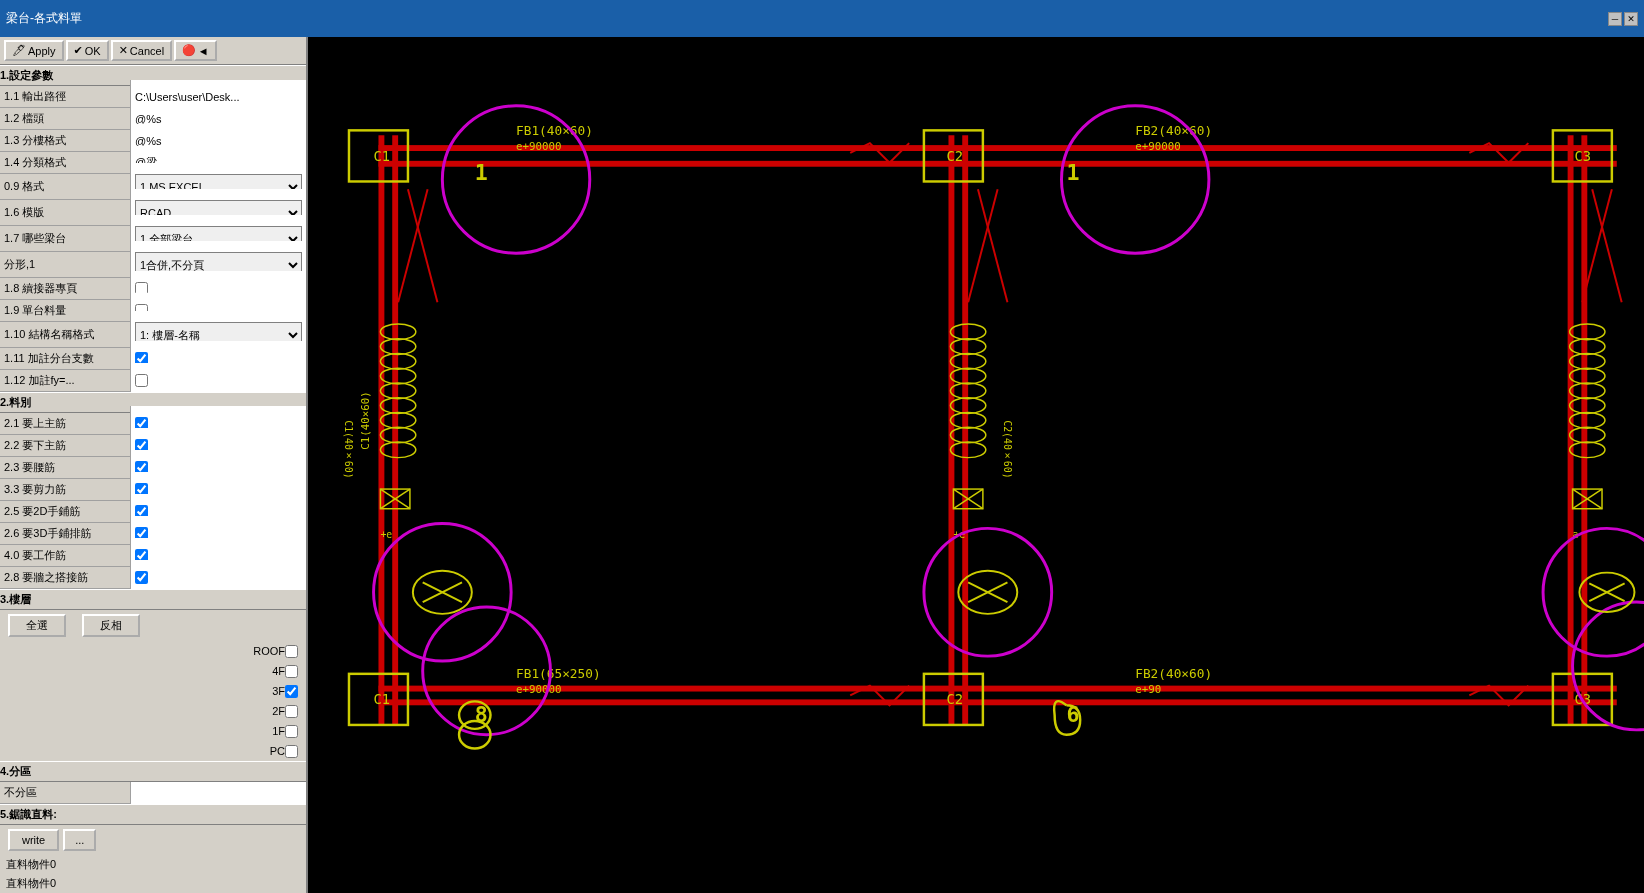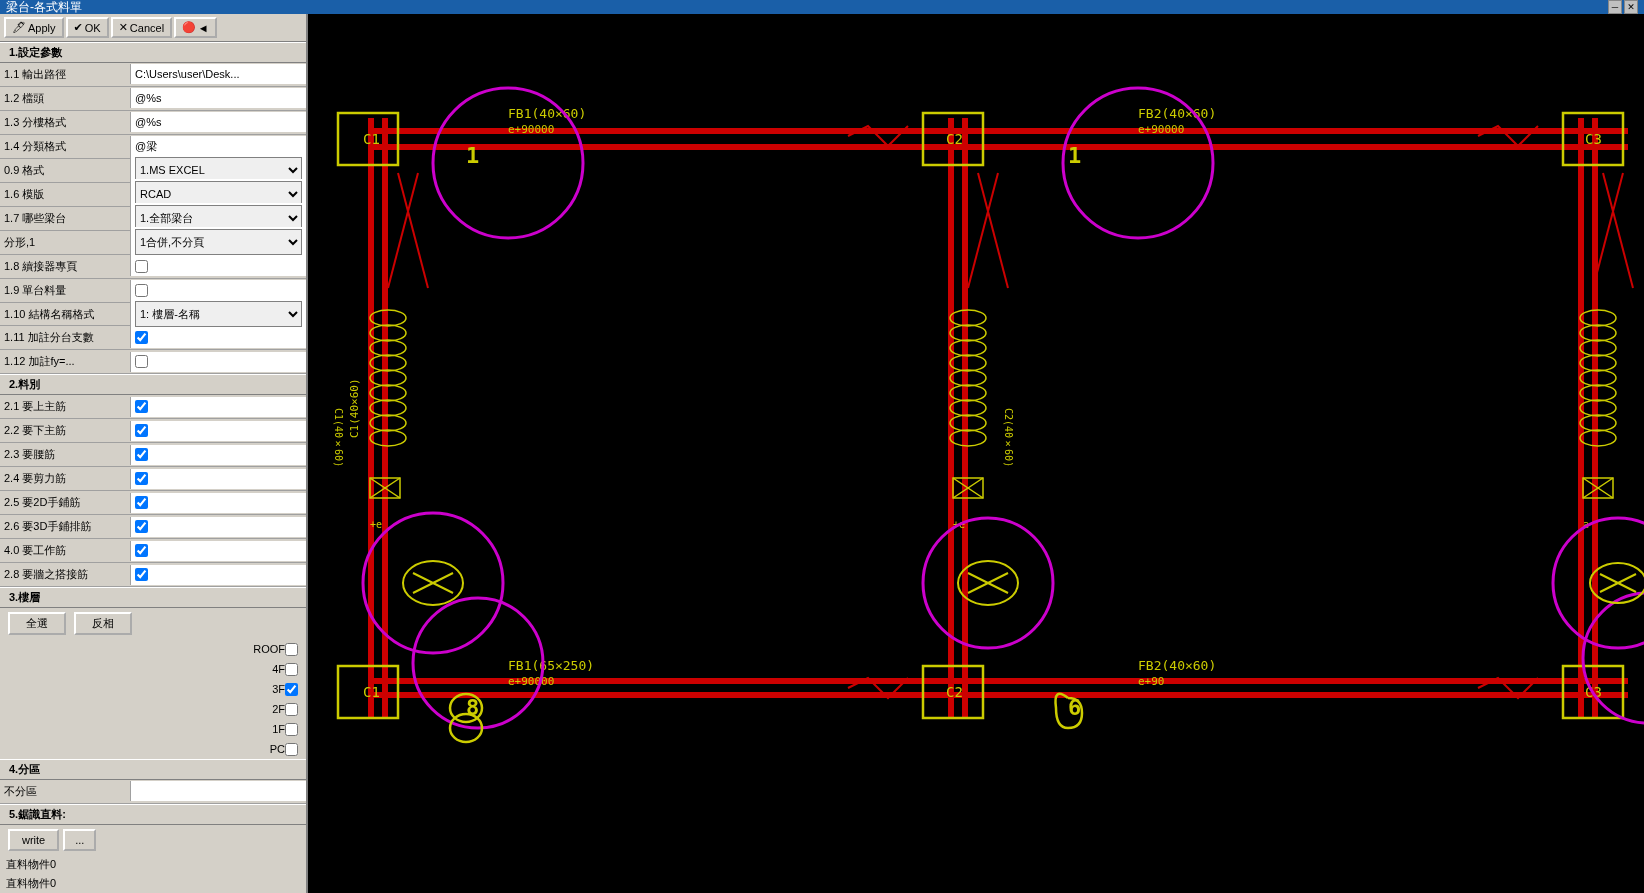--- a/index.html
+++ b/index.html
@@ -6,21 +6,21 @@
     body { font-family: 'MS Gothic', 'SimHei', sans-serif; font-size: 12px; background: #c0c0c0; display: flex; flex-direction: column; height: 893px; width: 1644px; overflow: hidden; }
 
     
     .title-bar {
       background: #1a5fa8;
       color: white;
       padding: 3px 6px;
       display: flex;
       justify-content: space-between;
       align-items: center;
-      height: 14px;
+      height: 37px;
       flex-shrink: 0;
     }
     .title-bar-text { font-size: 12px; }
     .title-bar-buttons { display: flex; gap: 2px; }
     .title-btn {
       width: 14px; height: 14px;
       background: #c0c0c0;
       border: 1px solid #888;
       font-size: 9px;
       display: flex; align-items: center; justify-content: center;
@@ -65,21 +65,21 @@
       cursor: pointer;
       font-size: 11px;
       gap: 2px;
     }
 
     
     .section-header {
       background: #d4d0c8;
       font-weight: bold;
       font-size: 11px;
-      padding: 2px 9px;
+      padding: 2px 0;
       border-bottom: 1px solid #808080;
       border-top: 1px solid #fff;
       cursor: pointer;
     }
 
     
     .form-row {
       display: flex;
       align-items: center;
       border-bottom: 1px solid #a0a0a0;
@@ -87,21 +87,21 @@
     }
     .form-label {
       width: 130px;
       padding: 10px 4px;
       font-size: 11px;
       color: #000;
       flex-shrink: 0;
     }
     .form-value {
       flex: 1;
-      padding: 2px 4px;
+      padding: 11px 4px;
       font-size: 11px;
       border-left: 1px solid #a0a0a0;
       background: white;
       min-height: 20px;
       display: flex;
       align-items: center;
     }
     .form-value input[type="text"] {
       width: 100%;
       border: none;
@@ -115,21 +115,21 @@
       font-size: 11px;
       height: 26px;
     }
     .form-value input[type="checkbox"] {
       cursor: pointer;
     }
 
     
     .floor-btn-row {
       display: flex;
-      gap: 8px;
+      gap: 16px;
       padding: 4px 8px;
     }
     .floor-btn {
       padding: 2px 16px;
       background: #d4d0c8;
       border: 2px outset #fff;
       cursor: pointer;
       font-size: 11px;
     }
 
@@ -327,21 +327,21 @@
           <input type="checkbox" checked="" style="">
         </div>
     </div>
     <div class="form-row">
       <div class="form-label">2.3 要腰筋</div>
       <div class="form-value">
           <input type="checkbox" checked="" style="">
         </div>
     </div>
     <div class="form-row">
-      <div class="form-label">2.4 要剪力筋</div>
+      <div class="form-label">3.3 要剪力筋</div>
       <div class="form-value">
           <input type="checkbox" checked="" style="">
         </div>
     </div>
     <div class="form-row">
       <div class="form-label">2.5 要2D手鋪筋</div>
       <div class="form-value">
           <input type="checkbox" checked="" style="">
         </div>
     </div>

